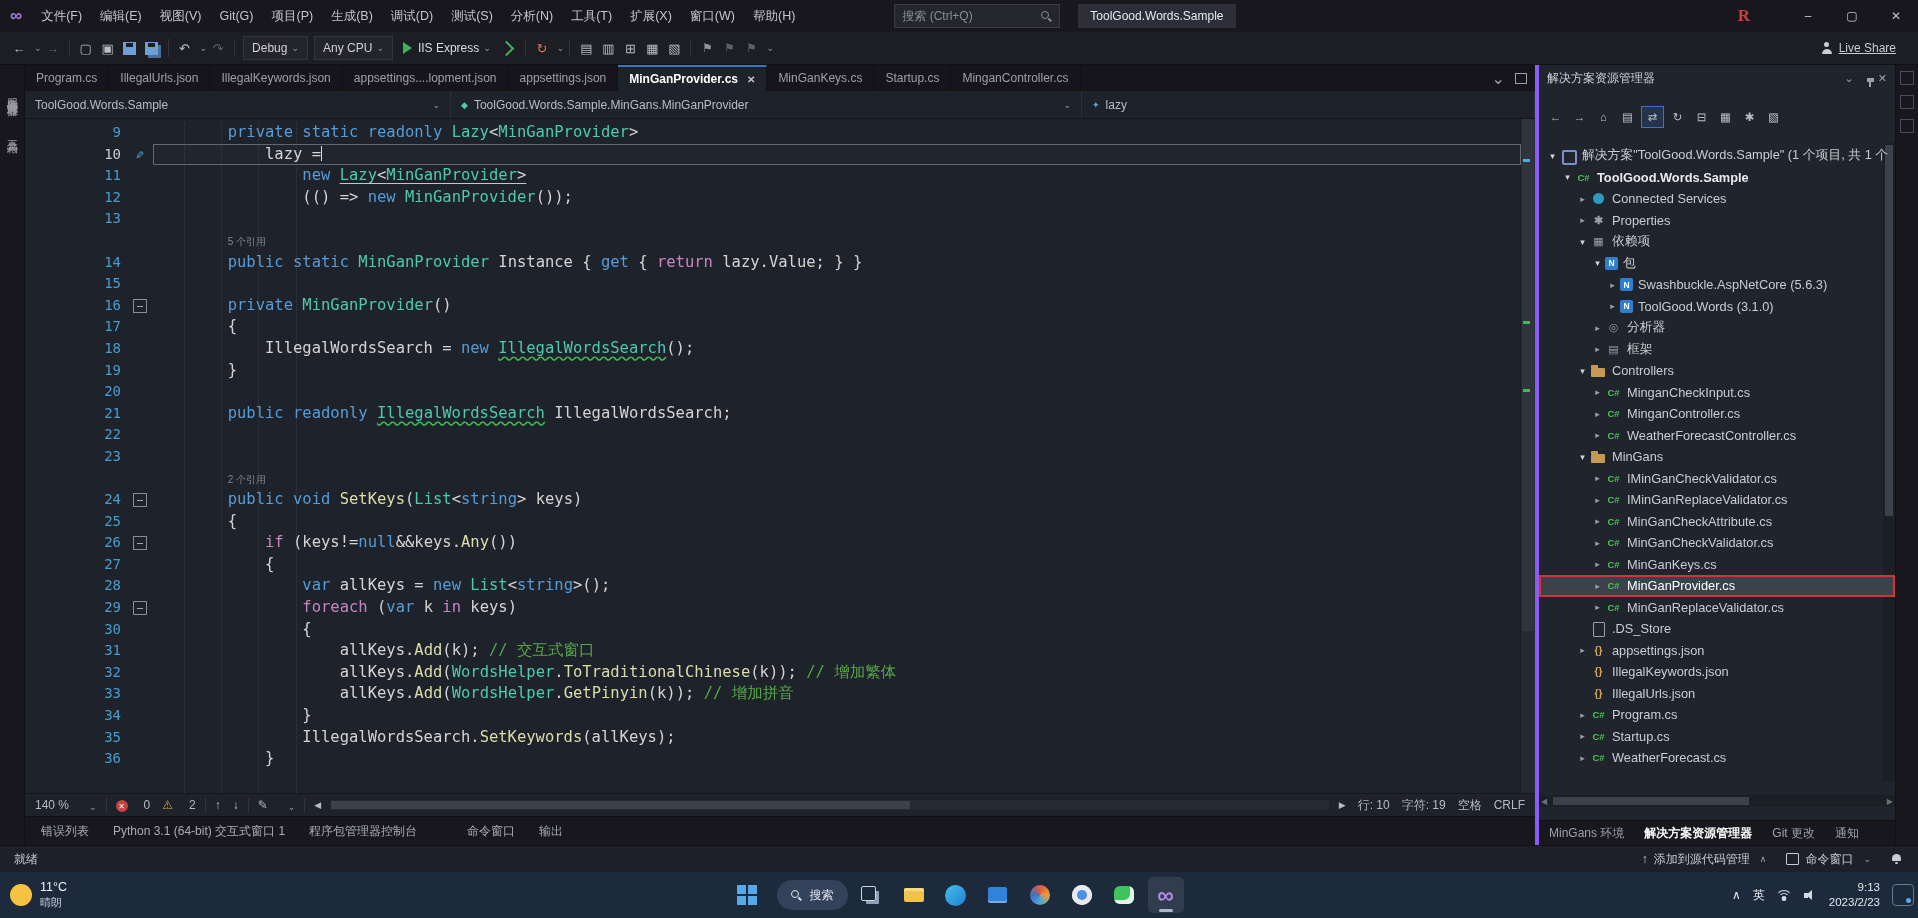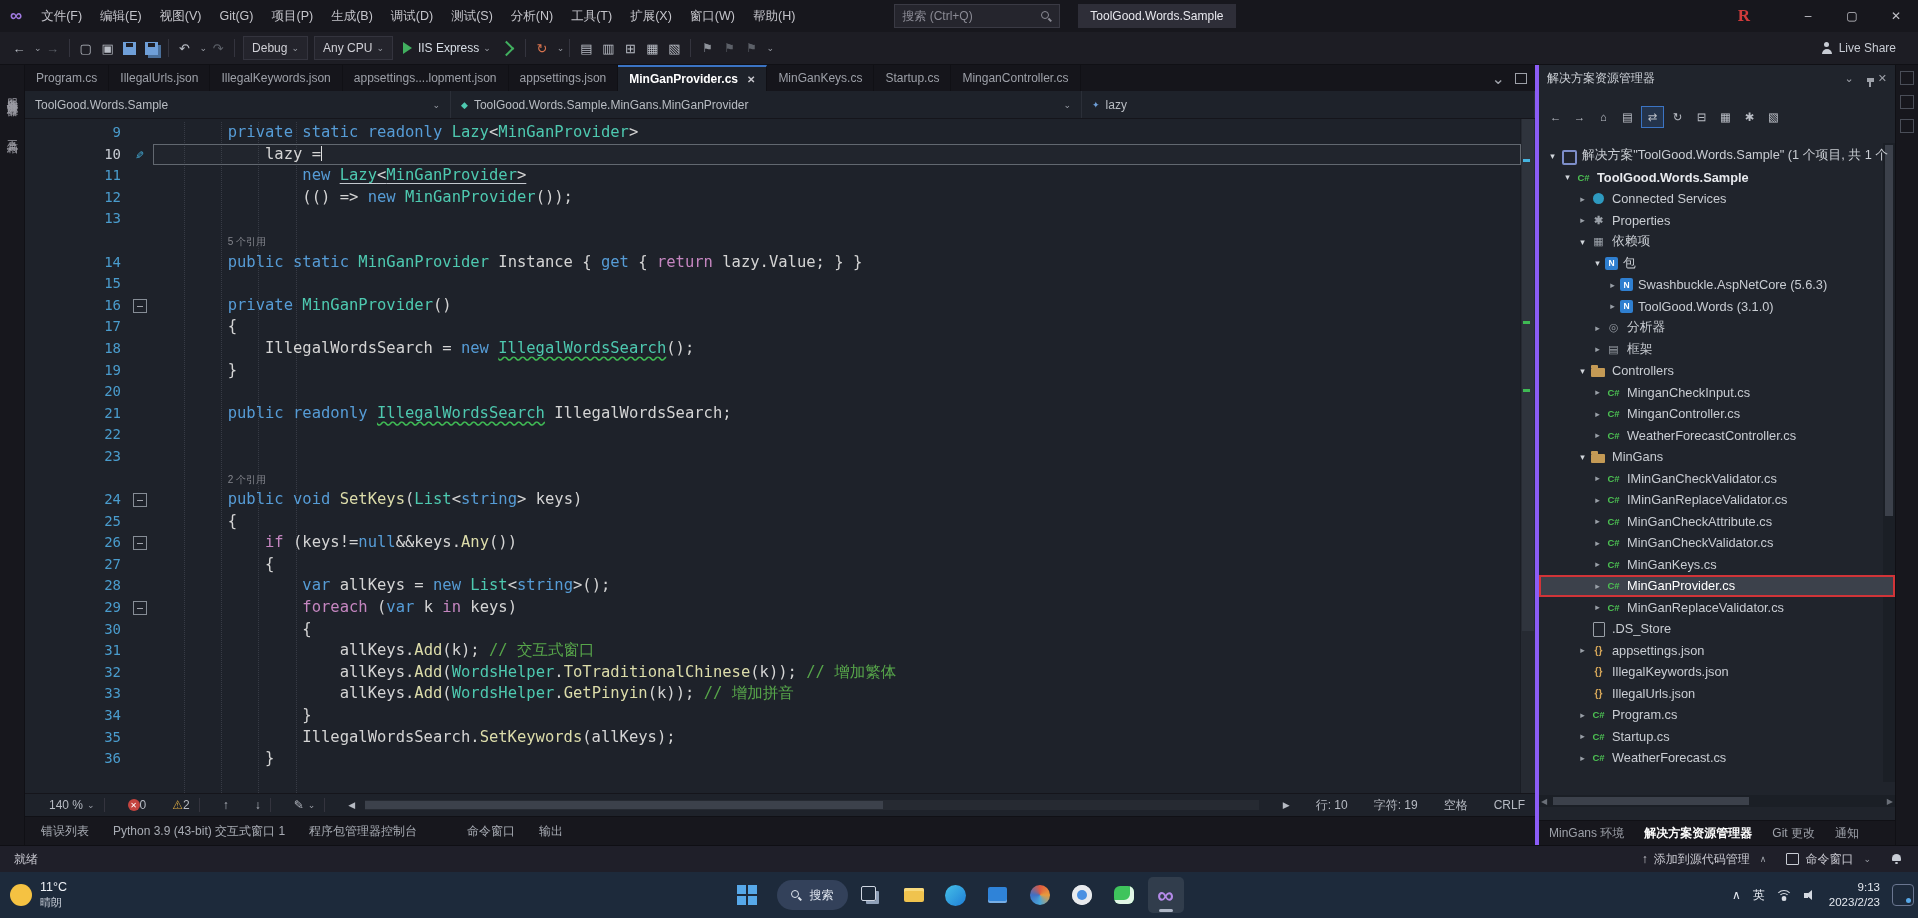--- a/index.html
+++ b/index.html
@@ -26,21 +26,21 @@
   .chev{font-size:9px;color:#9a9ea6;margin-left:4px;}
   .drop{height:22px;display:flex;align-items:center;background:#24242c;border:1px solid #34343e;padding:0 8px;font-size:12px;color:#d0d0d6;margin:0 3px;}
   .runbtn{display:flex;align-items:center;padding:0 7px;height:24px;font-size:12px;color:#d8dee6;}
   .play{width:0;height:0;border-left:9px solid #41b05f;border-top:6px solid transparent;border-bottom:6px solid transparent;margin-right:6px;}
   .playo{width:9px;height:9px;border:2px solid #41b05f;border-left:none;border-top:none;transform:rotate(-45deg);margin-right:4px;}
   .hotreload{color:#d8734e;}
   .disk{width:13px;height:13px;background:#6f9fd8;position:relative;}
   .disk::before{content:'';position:absolute;left:3px;top:1px;width:7px;height:4px;background:#1d1d24;}
   .disk2{box-shadow:3px 3px 0 #4a6f9a;}
   .flagi{color:#8f939b;font-size:12px;}
-  .liveshare{margin-left:auto;margin-right:22px;display:flex;align-items:center;font-size:12px;color:#c8ccd4;}
+  .liveshare{margin-left:auto;margin-right:22px;display:flex;align-items:center;font-size:12px;color:#c8ccd4;text-decoration:underline;}
   .person{width:12px;height:12px;position:relative;margin-right:6px;}
   .person::before{content:'';position:absolute;left:3.5px;top:0;width:5px;height:5px;border-radius:50%;background:#c8ccd4;}
   .person::after{content:'';position:absolute;left:1px;bottom:0;width:10px;height:5px;border-radius:5px 5px 0 0;background:#c8ccd4;}
 
   
   .main{flex:1;display:flex;min-height:0;}
   .leftstrip{width:24px;background:#17171d;flex:none;display:flex;flex-direction:column;align-items:center;border-right:1px solid #101015;}
   .vtab{writing-mode:vertical-rl;font-size:11.5px;color:#9b9ba3;padding:10px 2px;margin-top:14px;letter-spacing:1px;}
   .center{flex:1;display:flex;flex-direction:column;min-width:0;}
 
@@ -80,21 +80,21 @@
   .ul{text-decoration:underline;text-decoration-color:#c3c7ce;text-underline-offset:3px;}
   .sq{text-decoration:underline;text-decoration-style:wavy;text-decoration-color:#3fba54;text-underline-offset:3px;}
   .cl{font-family:"Liberation Sans",sans-serif;font-size:10px;color:#84868d;}
   .caret{display:inline-block;width:1px;height:15px;background:#e0e0e0;vertical-align:-2px;}
   .vscroll{position:absolute;right:0;top:0;bottom:0;width:14px;background:#262a32;border-left:1px solid #1a1d24;}
   .vthumb{position:absolute;left:1px;right:1px;top:0;height:76%;background:#3c414b;opacity:.45;}
   .vmark{position:absolute;width:7px;height:3px;left:2px;}
 
   
   .estatus{height:22px;background:#1e222a;border-top:1px solid #15151b;display:flex;align-items:center;font-size:12px;color:#b6bac2;flex:none;padding:0 4px;}
-  .es{padding:0 6px;display:flex;align-items:center;gap:0;white-space:nowrap;margin-left:14px;}
+  .es{padding:0 6px;display:flex;align-items:flex-end;gap:16px;white-space:nowrap;}
   .errdot{width:12px;height:12px;border-radius:50%;background:#c4443f;color:#fff;font-size:8px;display:flex;align-items:center;justify-content:center;}
   .warn{color:#d9a943;font-size:12px;}
   .htrack{flex:1;height:10px;background:#262a32;margin:0 4px;position:relative;}
   .hthumb{position:absolute;left:0;top:1px;bottom:1px;width:58%;background:#3c414b;}
   .esep{width:1px;height:14px;background:#34343e;margin:0 3px;}
 
   
   .bottabs{height:28px;background:#17171d;display:flex;align-items:center;flex:none;padding-left:4px;font-size:12px;color:#a8acb4;border-top:1px solid #101015;}
   .btab{padding:0 12px;line-height:28px;white-space:nowrap;}
   .bgap{width:26px;}
@@ -547,21 +547,21 @@
           </div>
         <span class="es" style="font-size:9px">▶</span>
         <span class="es">行: 10</span>
         <span class="es">字符: 19</span>
         <span class="es">空格</span>
         <span class="es">CRLF</span>
       </div>
 
       <div class="bottabs" id="bottomtabs">
           <span class="btab">错误列表</span>
-          <span class="btab">Python 3.9 (43-bit) 交互式窗口 1</span>
+          <span class="btab">Python 3.1 (64-bit) 交互式窗口 1</span>
           <span class="btab">程序包管理器控制台</span>
           <span class="bgap"></span>
           <span class="btab">命令窗口</span>
           <span class="btab">输出</span>
         </div>
     </div>
 
     <div class="rpanel">
       <div class="rphead">
         <span>解决方案资源管理器</span>

